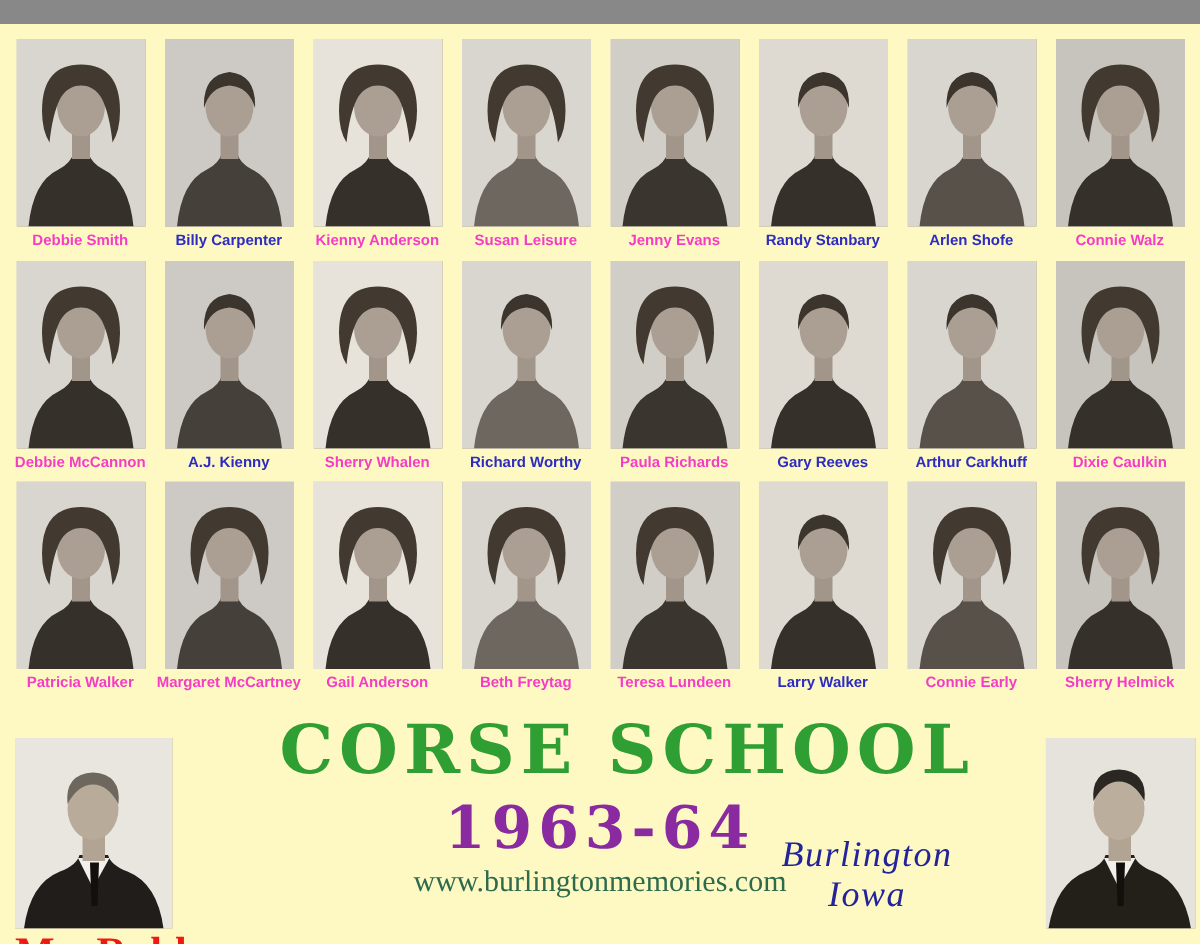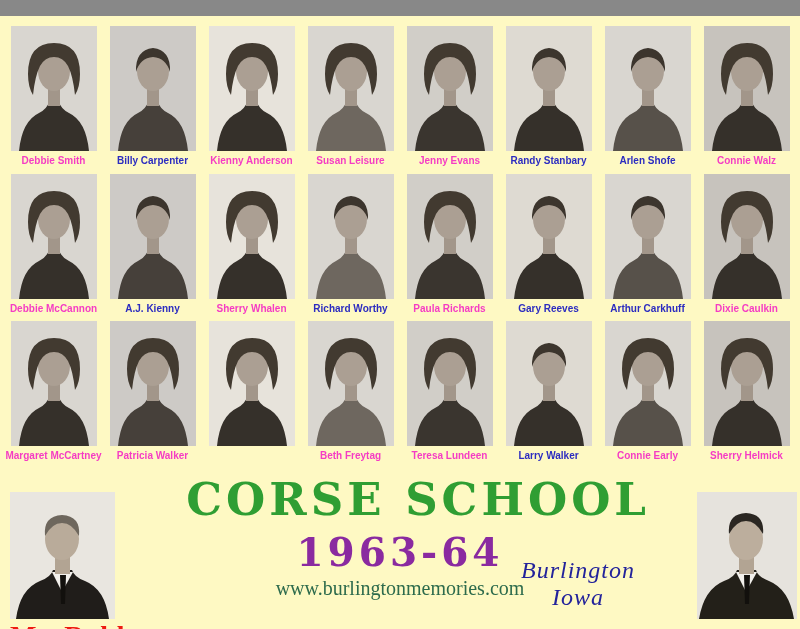--- a/index.html
+++ b/index.html
@@ -300,46 +300,47 @@
     <div class="photo">
       <svg viewBox="0 0 86 125">
         <rect class="bg" width="86" height="125" fill="#d9d6d0"></rect>
         <path class="shoulders" d="M8 125 Q11 95 28 87 Q36 83 38 76 L48 76 Q50 83 58 87 Q75 95 78 125 Z" fill="#35302a"></path>
         <rect x="37" y="62" width="12" height="18" fill="#a2968a"></rect>
         <ellipse cx="43" cy="45" rx="16" ry="20" fill="#ab9f93"></ellipse>
         <path class="hair-boy" d="M26 46 Q25 24 43 22 Q61 24 60 46 Q56 32 43 31 Q30 32 26 46 Z" fill="#3c352d"></path>
         <path class="hair-girl" d="M43 17 Q69 17 69 48 Q69 61 64 69 Q62 50 57 40 Q52 31 43 31 Q34 31 29 40 Q24 50 22 69 Q17 61 17 48 Q17 17 43 17 Z" fill="#423a30"></path>
       </svg>
     </div>
+    <div class="sname">Patricia Walker</div>
+  </div>
+      <div class="cell girl">
+    <div class="photo">
+      <svg viewBox="0 0 86 125">
+        <rect class="bg" width="86" height="125" fill="#d9d6d0"></rect>
+        <path class="shoulders" d="M8 125 Q11 95 28 87 Q36 83 38 76 L48 76 Q50 83 58 87 Q75 95 78 125 Z" fill="#35302a"></path>
+        <rect x="37" y="62" width="12" height="18" fill="#a2968a"></rect>
+        <ellipse cx="43" cy="45" rx="16" ry="20" fill="#ab9f93"></ellipse>
+        <path class="hair-boy" d="M26 46 Q25 24 43 22 Q61 24 60 46 Q56 32 43 31 Q30 32 26 46 Z" fill="#3c352d"></path>
+        <path class="hair-girl" d="M43 17 Q69 17 69 48 Q69 61 64 69 Q62 50 57 40 Q52 31 43 31 Q34 31 29 40 Q24 50 22 69 Q17 61 17 48 Q17 17 43 17 Z" fill="#423a30"></path>
+      </svg>
+    </div>
     <div class="sname">Margaret McCartney</div>
   </div>
       <div class="cell girl">
     <div class="photo">
       <svg viewBox="0 0 86 125">
         <rect class="bg" width="86" height="125" fill="#d9d6d0"></rect>
         <path class="shoulders" d="M8 125 Q11 95 28 87 Q36 83 38 76 L48 76 Q50 83 58 87 Q75 95 78 125 Z" fill="#35302a"></path>
         <rect x="37" y="62" width="12" height="18" fill="#a2968a"></rect>
         <ellipse cx="43" cy="45" rx="16" ry="20" fill="#ab9f93"></ellipse>
         <path class="hair-boy" d="M26 46 Q25 24 43 22 Q61 24 60 46 Q56 32 43 31 Q30 32 26 46 Z" fill="#3c352d"></path>
         <path class="hair-girl" d="M43 17 Q69 17 69 48 Q69 61 64 69 Q62 50 57 40 Q52 31 43 31 Q34 31 29 40 Q24 50 22 69 Q17 61 17 48 Q17 17 43 17 Z" fill="#423a30"></path>
       </svg>
     </div>
-    <div class="sname">Patricia Walker</div>
-  </div>
-      <div class="cell girl">
-    <div class="photo">
-      <svg viewBox="0 0 86 125">
-        <rect class="bg" width="86" height="125" fill="#d9d6d0"></rect>
-        <path class="shoulders" d="M8 125 Q11 95 28 87 Q36 83 38 76 L48 76 Q50 83 58 87 Q75 95 78 125 Z" fill="#35302a"></path>
-        <rect x="37" y="62" width="12" height="18" fill="#a2968a"></rect>
-        <ellipse cx="43" cy="45" rx="16" ry="20" fill="#ab9f93"></ellipse>
-        <path class="hair-boy" d="M26 46 Q25 24 43 22 Q61 24 60 46 Q56 32 43 31 Q30 32 26 46 Z" fill="#3c352d"></path>
-        <path class="hair-girl" d="M43 17 Q69 17 69 48 Q69 61 64 69 Q62 50 57 40 Q52 31 43 31 Q34 31 29 40 Q24 50 22 69 Q17 61 17 48 Q17 17 43 17 Z" fill="#423a30"></path>
-      </svg>
-    </div>
+    <div class="sname">Gail Anderson</div>
   </div>
       <div class="cell girl">
     <div class="photo">
       <svg viewBox="0 0 86 125">
         <rect class="bg" width="86" height="125" fill="#d9d6d0"></rect>
         <path class="shoulders" d="M8 125 Q11 95 28 87 Q36 83 38 76 L48 76 Q50 83 58 87 Q75 95 78 125 Z" fill="#35302a"></path>
         <rect x="37" y="62" width="12" height="18" fill="#a2968a"></rect>
         <ellipse cx="43" cy="45" rx="16" ry="20" fill="#ab9f93"></ellipse>
         <path class="hair-boy" d="M26 46 Q25 24 43 22 Q61 24 60 46 Q56 32 43 31 Q30 32 26 46 Z" fill="#3c352d"></path>
         <path class="hair-girl" d="M43 17 Q69 17 69 48 Q69 61 64 69 Q62 50 57 40 Q52 31 43 31 Q34 31 29 40 Q24 50 22 69 Q17 61 17 48 Q17 17 43 17 Z" fill="#423a30"></path>

